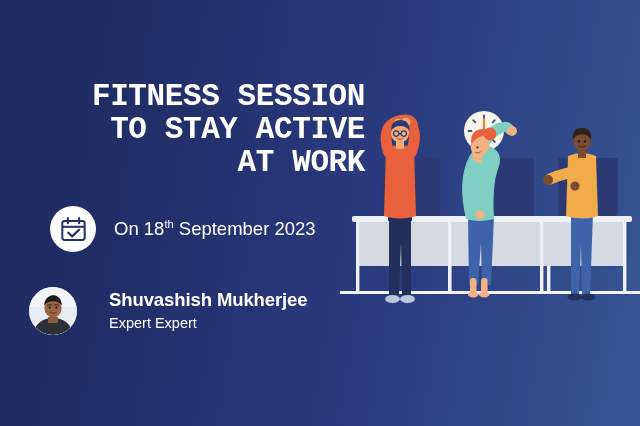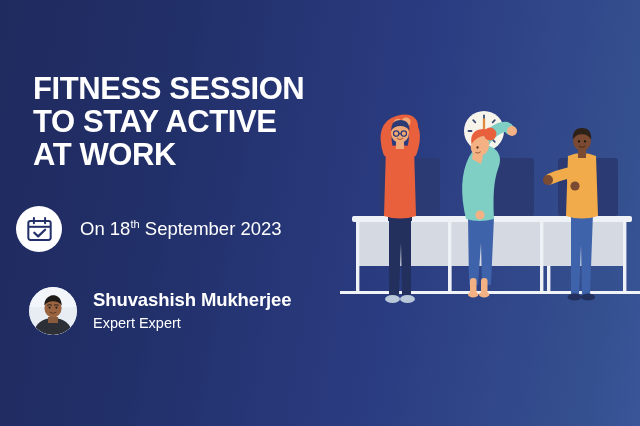--- a/index.html
+++ b/index.html
@@ -26,24 +26,25 @@
     z-index: 5;
   }
 
   .headline {
     color: #ffffff;
     font-size: 31px;
     line-height: 1.07;
     font-weight: 700;
     letter-spacing: -0.4px;
     text-transform: uppercase;
-    margin: 0;
+    margin: 8px;
     font-stretch: condensed;
     white-space: pre-line;
-    font-family: Liberation Sans, sans-serif;
+    font-family: Liberation Mono, monospace;
+    text-align: right;
   }
 
   
   .info-row {
     display: flex;
     align-items: center;
     margin-top: 0;
     position: absolute;
     left: 0;
   }
@@ -84,21 +85,21 @@
     height: 48px;
     border-radius: 50%;
     flex: 0 0 48px;
     overflow: hidden;
     background: #dfe5ee;
     position: relative;
   }
   .avatar svg { display: block; }
 
   .speaker-text {
-    margin-left: 16px;
+    margin-left: 32px;
     color: #ffffff;
   }
   .speaker-name {
     display: block;
     font-size: 18.5px;
     font-weight: 700;
     line-height: 1.2;
     letter-spacing: -0.1px;
   }
   .speaker-role {
@@ -124,21 +125,21 @@
 <body>
 
 <div id="poster">
 
   <div class="left-col">
     <h1 class="headline">FITNESS SESSION
 TO STAY ACTIVE
 AT WORK</h1>
   </div>
 
-  <div class="info-row left-col" id="date-row" style="top:206px;left:16px;width:auto;">
+  <div class="info-row left-col" id="date-row" style="top:206px;left:50px;width:auto;">
     <span class="circle-icon">
       <svg width="27" height="27" viewBox="0 0 28 28" aria-hidden="true">
         <rect x="2.4" y="5.2" width="23.2" height="19.6" rx="2.2" fill="#ffffff" stroke="#23306a" stroke-width="2.1"></rect>
         <path d="M2.4 11.2 H25.6" stroke="#23306a" stroke-width="2.1"></path>
         <path d="M8.2 2.2 V7.4" stroke="#23306a" stroke-width="2.1" stroke-linecap="round"></path>
         <path d="M19.8 2.2 V7.4" stroke="#23306a" stroke-width="2.1" stroke-linecap="round"></path>
         <path d="M8.6 17.4 L12.6 21.1 L19.8 14.2" fill="none" stroke="#23306a" stroke-width="2.3" stroke-linecap="round" stroke-linejoin="round"></path>
       </svg>
     </span>
     <div class="date-text">

